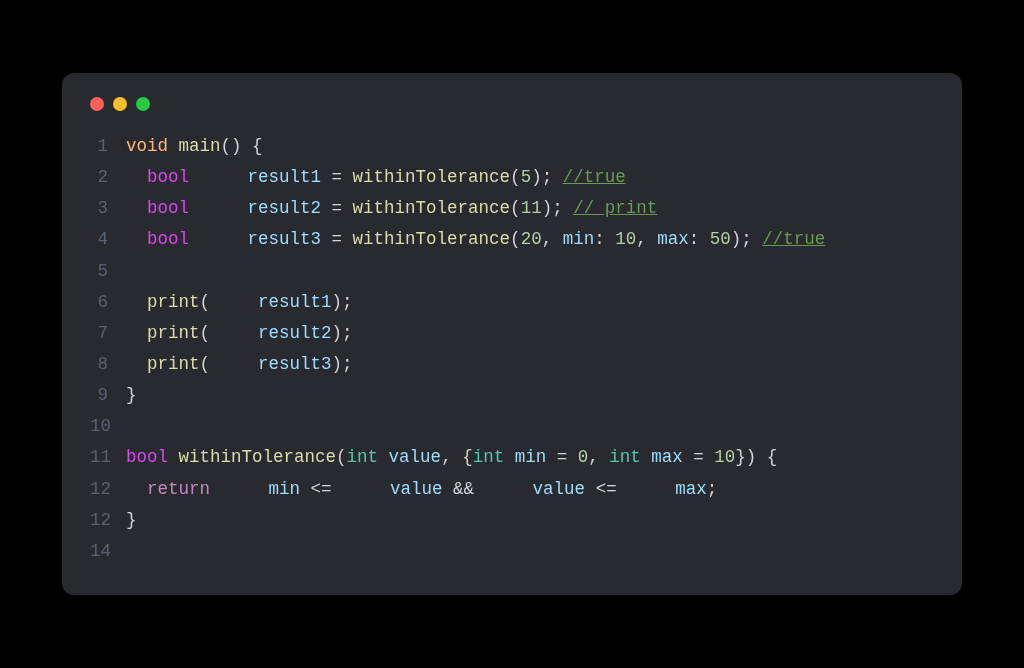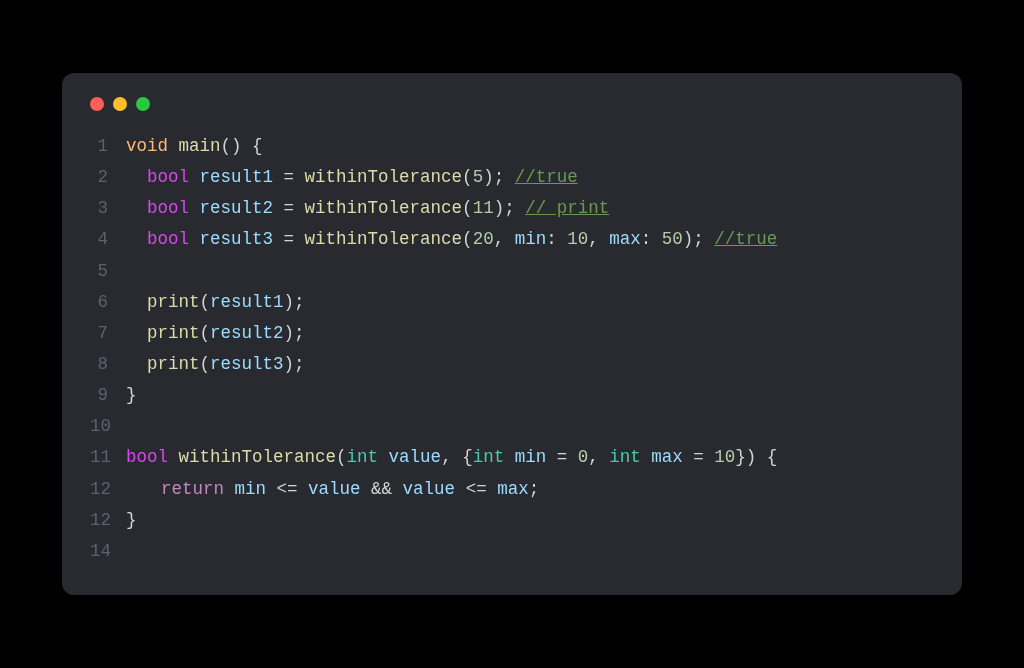--- a/index.html
+++ b/index.html
@@ -45,23 +45,23 @@
     text-align: right;
     color: #5a6270;
     user-select: none;
     flex-shrink: 0;
     padding-right: 18px;
   }
   .content { flex: 1; }
   .kw-void { color: #fdba74; }
   .kw-bool { color: #d946ef; }
   .kw-int { color: #4ec9b0; }
-  .kw-return { color: #c586c0; margin-left: 14px; }
+  .kw-return { color: #c586c0; }
   .fn { color: #dcdcaa; }
-  .var { color: #9cdcfe; }
+  .var { color: #9cdcfe; margin-left: 48px; }
   .param { color: #9cdcfe; }
   .num { color: #b5cea8; }
   .comment { color: #6a9955; text-decoration: underline; }
   .punc { color: #d4d4d4; }
   .op { color: #d4d4d4; }
 </style>
 </head>
 <body>
 
 <div class="window">

